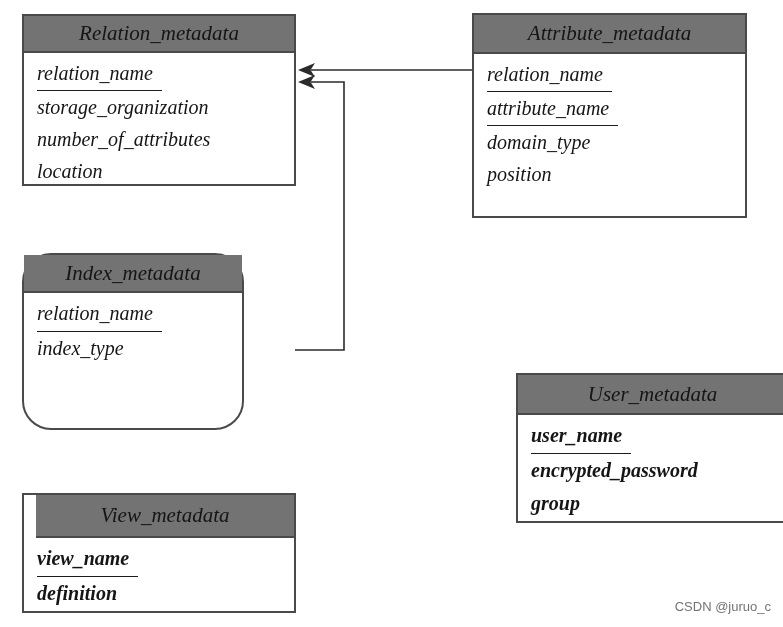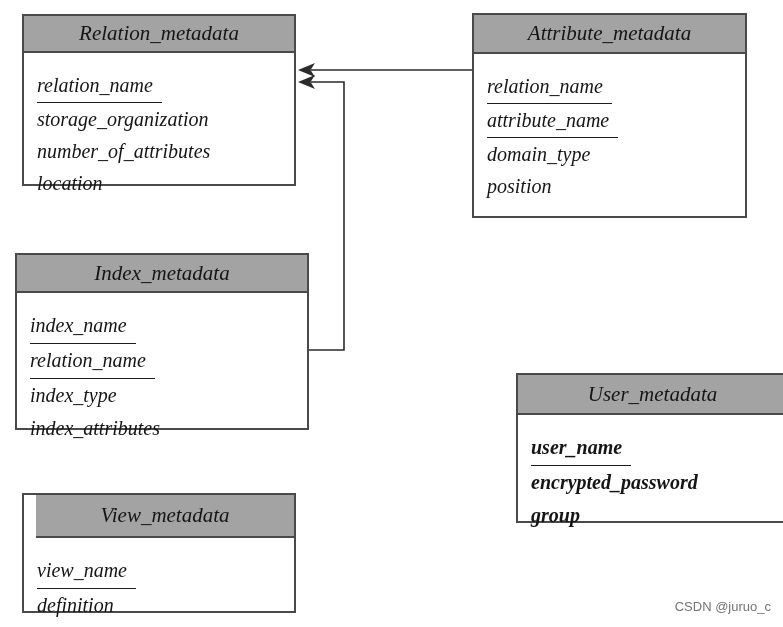--- a/index.html
+++ b/index.html
@@ -22,30 +22,30 @@
 
   .table {
     position: absolute;
     box-sizing: border-box;
     border: 2px solid #4a4a4a;
     background: #ffffff;
     color: #151515;
   }
   .thead {
     box-sizing: border-box;
-    background: #a3a3a3;
+    background: #737373;
     border-bottom: 2px solid #4a4a4a;
     font-style: italic;
     font-size: 21px;
     text-align: center;
     display: flex;
     align-items: center;
     justify-content: center;
   }
-  .tbody { padding: 16px 0 0 13px; }
+  .tbody { padding: 4px 0 0 13px; }
   .field {
     font-style: italic;
     font-size: 20px;
     white-space: nowrap;
   }
   .field span { display: inline-block; }
   .field.key span {
     border-bottom: 1.6px solid #1c1c1c;
     padding-right: 9px;
     padding-bottom: 1px;
@@ -53,31 +53,31 @@
 
   
   #t-relation  { left: 22px;  top: 14px;  width: 274px; height: 172px; }
   #t-relation .thead { height: 37px; }
   #t-relation .field { line-height: 32px; }
 
   #t-attribute { left: 472px; top: 13px;  width: 275px; height: 205px; }
   #t-attribute .thead { height: 39px; }
   #t-attribute .field { line-height: 32px; }
 
-  #t-index     { left: 15px;  top: 253px; width: 294px; height: 177px; }
+  #t-index     { left: 22px;  top: 253px; width: 222px; height: 177px; border-radius: 29px; }
   #t-index .thead { height: 38px; }
   #t-index .field { line-height: 33px; }
 
   #t-user      { left: 472px; top: 373px; width: 273px; height: 150px; margin-left: 44px; }
   #t-user .thead { height: 40px; }
   #t-user .field { line-height: 33px; font-weight: bold; }
 
   #t-view      { left: 22px;  top: 493px; width: 274px; height: 120px; }
   #t-view .thead { height: 43px; margin-left: 12px; }
-  #t-view .field { line-height: 33px; }
+  #t-view .field { line-height: 33px; font-weight: bold; }
 
   .watermark {
     position: absolute;
     right: 12px;
     top: 599px;
     font-family: "Liberation Sans", sans-serif;
     font-size: 13px;
     color: #737373;
   }
 </style>
@@ -109,24 +109,22 @@
       <div class="field key"><span>relation_name</span></div>
       <div class="field key"><span>attribute_name</span></div>
       <div class="field"><span>domain_type</span></div>
       <div class="field"><span>position</span></div>
     </div>
   </div>
 
   <div class="table" id="t-index">
     <div class="thead">Index_metadata</div>
     <div class="tbody">
-      <div class="field key"><span>index_name</span></div>
       <div class="field key"><span>relation_name</span></div>
       <div class="field"><span>index_type</span></div>
-      <div class="field"><span>index_attributes</span></div>
     </div>
   </div>
 
   <div class="table" id="t-user">
     <div class="thead">User_metadata</div>
     <div class="tbody">
       <div class="field key"><span>user_name</span></div>
       <div class="field"><span>encrypted_password</span></div>
       <div class="field"><span>group</span></div>
     </div>

